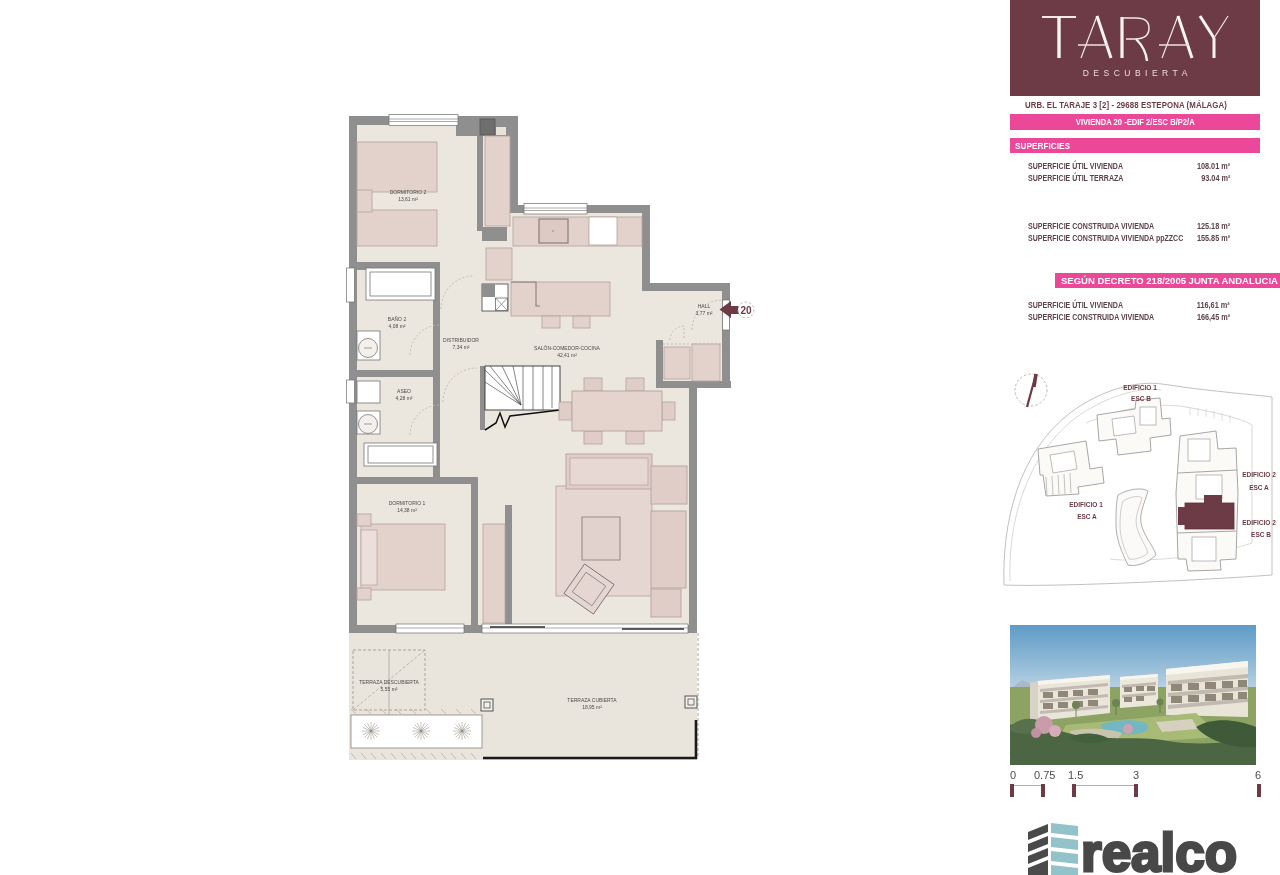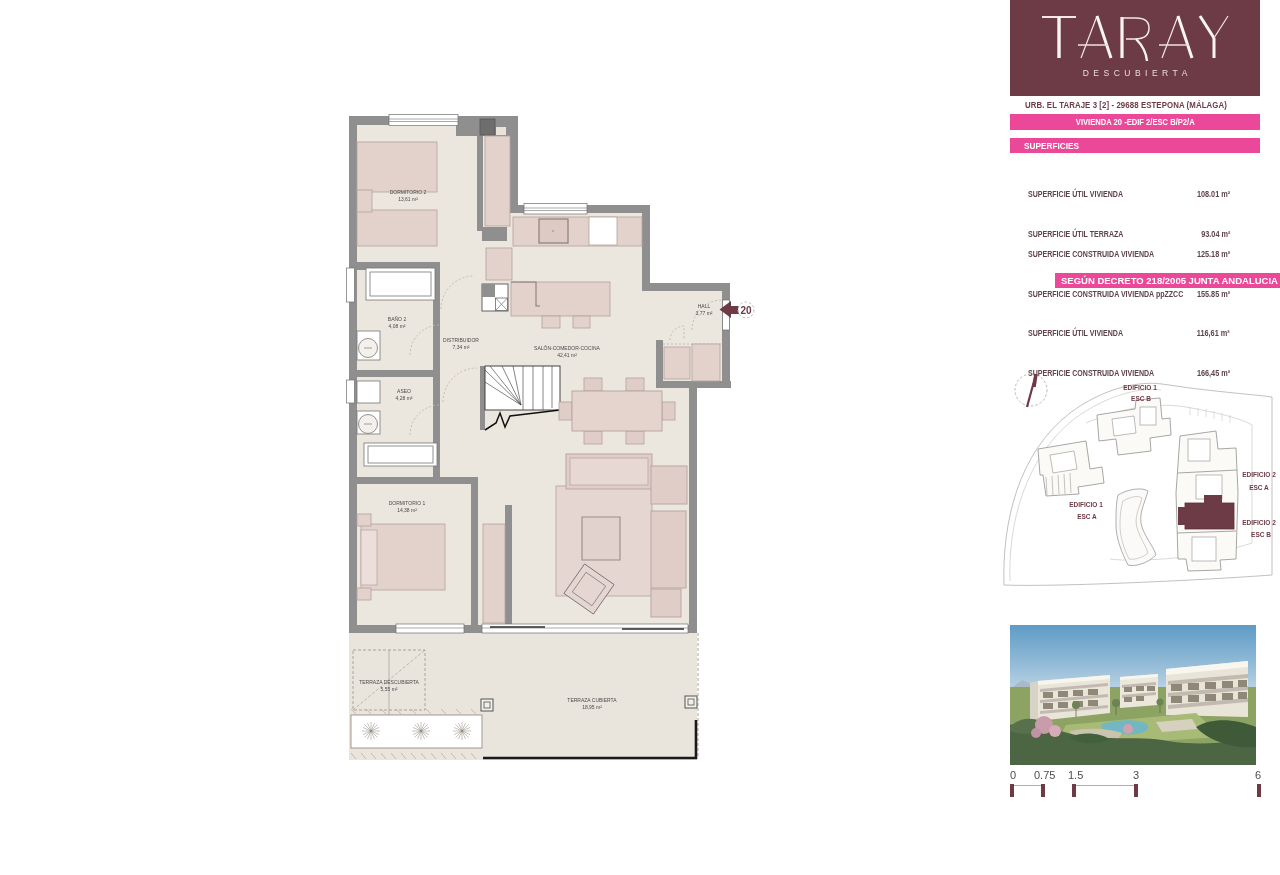--- a/index.html
+++ b/index.html
@@ -1,20 +1,20 @@
 <!DOCTYPE html>
 <html><head>
 <meta charset="utf-8">
 <style>
   html,body{margin:0;padding:0;background:#fff;}
   body{width:1280px;height:875px;position:relative;font-family:"Liberation Sans",sans-serif;overflow:hidden;}
   .abs{position:absolute;}
   .bar{background:#ec4899;color:#fff;font-weight:bold;}
   .mtxt{color:#5d434b;font-weight:bold;white-space:nowrap;}
-  .mtxt div{height:11.5px;position:relative;margin-top:28px;}
+  .mtxt div{height:11.5px;position:relative;}
   .mtxt .v{position:absolute;right:0;top:0;display:inline-block;transform:scaleX(0.85);transform-origin:100% 0;}
   .mtxt .l{display:inline-block;transform:scaleX(0.82);transform-origin:0 0;}
   .cnd{display:inline-block;transform-origin:50% 0;}
   .cndl{display:inline-block;transform-origin:0 0;}
 </style>
 </head>
 <body>
 
 <div class="abs" style="left:1010px;top:0;width:250px;height:875px;">
 
@@ -40,21 +40,21 @@
       <path d="M188 2 L174 24" stroke="#f3e8e8" stroke-width="1.2" fill="none"></path>
       <path d="M174 24 V44" stroke="#faf5f3" stroke-width="3" fill="none"></path>
     </svg>
     <div class="abs" style="left:0;top:68px;width:250px;text-align:center;color:#e9dadb;font-size:8.5px;letter-spacing:4.5px;text-indent:4.5px;">DESCUBIERTA</div>
   </div>
 
   <div class="abs" style="left:0;top:100px;width:250px;text-align:left;color:#6d3b46;font-weight:bold;font-size:9px;white-space:nowrap;letter-spacing:0.1px;"><span class="cnd" style="transform:scaleX(0.87);">URB. EL TARAJE 3 [2] - 29688 ESTEPONA (MÁLAGA)</span></div>
 
   <div class="bar abs" style="left:0;top:114px;width:250px;height:16px;text-align:center;font-size:9.5px;line-height:16px;"><span class="cnd" style="transform:scaleX(0.8);">VIVIENDA 20 -EDIF 2/ESC B/P2/A</span></div>
 
-  <div class="bar abs" style="left:0;top:138px;width:250px;height:15px;font-size:9.5px;line-height:15px;padding-left:14px;box-sizing:border-box;text-align:left;"><span class="cndl" style="transform:scaleX(0.87);">SUPERFICIES</span></div>
+  <div class="bar abs" style="left:0;top:138px;width:250px;height:15px;font-size:9.5px;line-height:15px;padding-left:5px;box-sizing:border-box;text-align:left;"><span class="cndl" style="transform:scaleX(0.87);">SUPERFICIES</span></div>
 
   <div class="mtxt abs" style="left:18px;top:161px;width:202px;font-size:8.6px;line-height:11.5px;">
     <div><span class="l">SUPERFICIE ÚTIL VIVIENDA</span><span class="v">108.01 m²</span></div>
     <div><span class="l">SUPERFICIE ÚTIL TERRAZA</span><span class="v">93.04 m²</span></div>
   </div>
 
   <div class="mtxt abs" style="left:18px;top:221px;width:202px;font-size:8.6px;line-height:11.5px;">
     <div><span class="l">SUPERFICIE CONSTRUIDA VIVIENDA</span><span class="v">125.18 m²</span></div>
     <div><span class="l">SUPERFICIE CONSTRUIDA VIVIENDA ppZZCC</span><span class="v">155.85 m²</span></div>
   </div>
@@ -251,20 +251,39 @@
       <g stroke="#6d3b46" stroke-width="4">
         <line x1="2" y1="14" x2="2" y2="27"></line>
         <line x1="33" y1="14" x2="33" y2="27"></line>
         <line x1="64" y1="14" x2="64" y2="27"></line>
         <line x1="126" y1="14" x2="126" y2="27"></line>
         <line x1="249" y1="14" x2="249" y2="27"></line>
       </g>
     </svg>
   </div>
 
+  <div id="logo" class="abs" style="left:16px;top:820px;width:225px;height:55px;">
+    <svg width="225" height="55" viewBox="0 0 225 55">
+
+      <g fill="#4a4a4a">
+        <path d="M2 12 L22 4 L22 12 L2 20 Z"></path>
+        <path d="M2 24 L22 16 L22 24 L2 32 Z"></path>
+        <path d="M2 36 L22 28 L22 36 L2 44 Z"></path>
+        <path d="M2 48 L22 40 L22 55 L2 55 Z"></path>
+      </g>
+
+      <g fill="#92c3cb">
+        <path d="M25 3 L52 6 L52 16 L25 13 Z"></path>
+        <path d="M25 17 L52 20 L52 30 L25 27 Z"></path>
+        <path d="M25 31 L52 34 L52 44 L25 41 Z"></path>
+        <path d="M25 45 L52 48 L52 55 L25 55 Z"></path>
+      </g>
+      <text x="55" y="51" font-family="Liberation Sans, sans-serif" font-weight="bold" font-size="53" letter-spacing="0" fill="#484848" stroke="#484848" stroke-width="2.8">realco</text>
+    </svg>
+  </div>
 </div>
 
 <svg id="plan" class="abs" style="left:340px;top:108px;" width="420" height="670" viewBox="0 0 420 670">
 <g>
 
 <rect x="9" y="525" width="348" height="127" fill="#e9e4dc"></rect>
 
 <polygon points="9,8 178,8 178,97 310,97 310,175 390,175 390,280 357,280 357,525 9,525" fill="#ebe6de"></polygon>
 
 <g fill="#8f8f8f">

